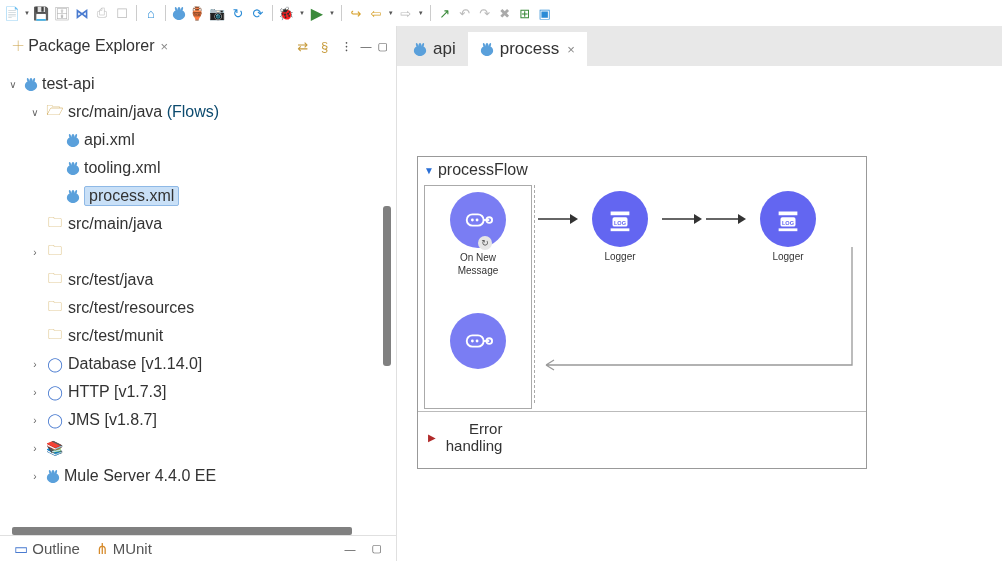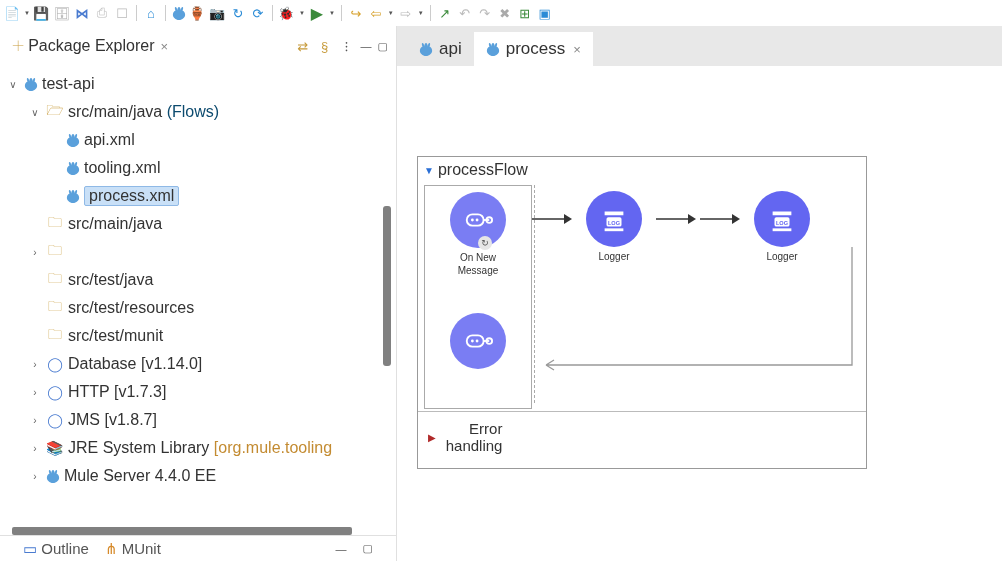--- a/index.html
+++ b/index.html
@@ -114,42 +114,42 @@
     height: 160px;
     background: #808080;
     border-radius: 3px;
   }
 
   
   .bottom-views {
     height: 26px;
     display: flex;
     align-items: center;
-    padding: 0 23px;
+    padding: 0 14px;
     gap: 16px;
     border-top: 1px solid #e0e0e0;
     font-size: 15px;
     color: #555;
   }
   .bottom-views .spacer { flex: 1; }
   .min-icon { font-size: 11px; color: #555; cursor: pointer; }
 
   
   .right {
     flex: 1;
     display: flex;
     flex-direction: column;
     background: #fff;
   }
   .editor-tabs {
     height: 40px;
     display: flex;
     align-items: flex-end;
     background: #e8e8e8;
-    padding-left: 10px;
+    padding-left: 4px;
     gap: 0;
   }
   .editor-tab {
     display: flex;
     align-items: center;
     gap: 6px;
     padding: 7px 12px;
     font-size: 17px;
     color: #333;
     background: #e8e8e8;
@@ -230,21 +230,21 @@
     width: 14px; height: 14px;
     border-radius: 50%;
     background: #e6e6e6;
     font-size: 9px;
     color: #555;
     display:flex; align-items:center; justify-content:center;
   }
 
   .proc-row {
     position: absolute;
-    left: 112px;
+    left: 118px;
     top: 8px;
     display: flex;
     align-items: flex-start;
     justify-content: flex-end;
   }
   .arrow-seg {
     width: 44px;
     height: 56px;
     display:flex;
     align-items:center;
@@ -418,24 +418,20 @@
         <span class="node-label">HTTP [v1.7.3]</span>
       </div>
       <div class="tree-row" style="padding-left:22px">
         <span class="twisty">›</span>
         <span class="node-icon" style="color:#4a7bd0">◯</span>
         <span class="node-label">JMS [v1.8.7]</span>
       </div>
       <div class="tree-row" style="padding-left:22px">
         <span class="twisty">›</span>
         <span class="node-icon" style="color:#b06a2a">📚</span>
-        <span class="node-label">
-          <span>JRE System Library</span>
-          <span class="lib-hint">[org.mule.tooling</span>
-        </span>
       </div>
       <div class="tree-row" style="padding-left:22px">
         <span class="twisty">›</span>
         <span class="node-icon bunny-icon">
             <svg viewBox="0 0 16 16">
               <path fill="#5aa0db" d="M4 1c1 0 2 2 2 4c0-2 1-4 2-4s2 2 2 4c0-2 1-4 2-4c1 0 1 2 0 4c2 1 3 3 3 5c0 3-3 6-7 6s-7-3-7-6c0-2 1-4 3-5C3 3 3 1 4 1z"></path>
             </svg>
           </span>
         <span class="node-label">Mule Server 4.4.0 EE</span>
       </div>

